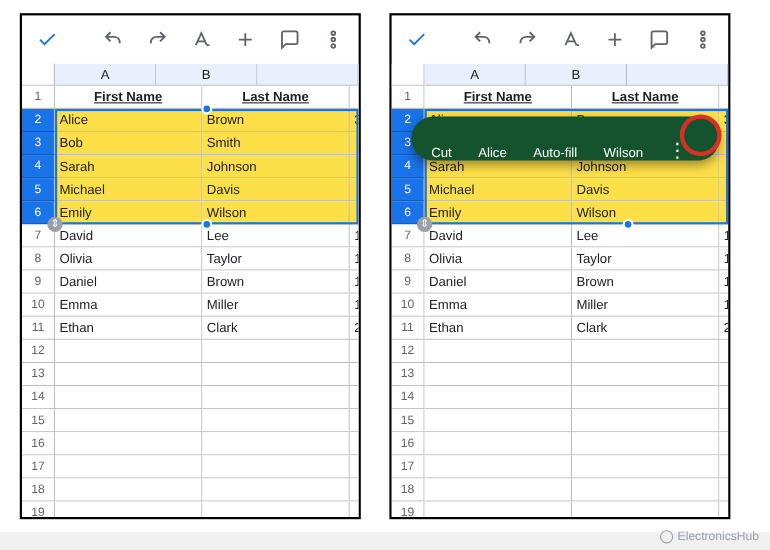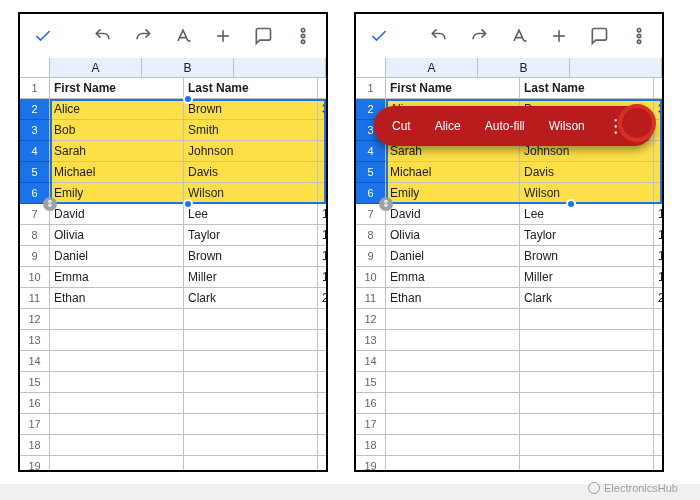--- a/index.html
+++ b/index.html
@@ -100,21 +100,23 @@
     overflow: hidden;
     white-space: nowrap;
     background: #fff;
   }
   .cell.colCbit {
     width: 8px; flex: 0 0 8px;
     border-right: none;
   }
   .hrow .cell {
     font-weight: bold;
+    text-align: center;
     background: #fff;
+    text-decoration: underline;
   }
   .row.sel .cell {
     background: #fde047;
   }
   
   .selbox {
     position: absolute;
     border: 2px solid #1a73e8;
     pointer-events: none;
   }
@@ -133,26 +135,26 @@
     border-radius: 50%;
     color: #fff;
     font-size: 10px;
     line-height: 14px;
     text-align: center;
     pointer-events: none;
   }
   
   .ctxmenu {
     position: absolute;
-    background: #b91c1c;
+    background: #14532d;
     color: #fff;
     border-radius: 22px;
     height: 40px;
     display: flex;
-    align-items: center;
+    align-items: flex-end;
     padding: 0 8px;
     gap: 4px;
     font-size: 12px;
     box-shadow: 0 4px 10px rgba(0,0,0,.4);
   }
   .ctxitem {
     padding: 0 10px;
     cursor: pointer;
     white-space: nowrap;
   }
@@ -164,21 +166,21 @@
   }
   .redcircle {
     position: absolute;
     width: 38px; height: 38px;
     border: 4px solid #d93025;
     border-radius: 50%;
     pointer-events: none;
   }
   .watermark {
     position: absolute;
-    right: 22px; bottom: 6px;
+    right: 10px; bottom: 6px;
     font-size: 11px;
     color: #9aa0a6;
     display: flex; align-items: center; gap: 4px;
   }
   .watermark .logo {
     width: 12px; height: 12px; border: 1px solid #9aa0a6; border-radius: 50%;
     display: inline-block;
   }
 </style>
 </head>

